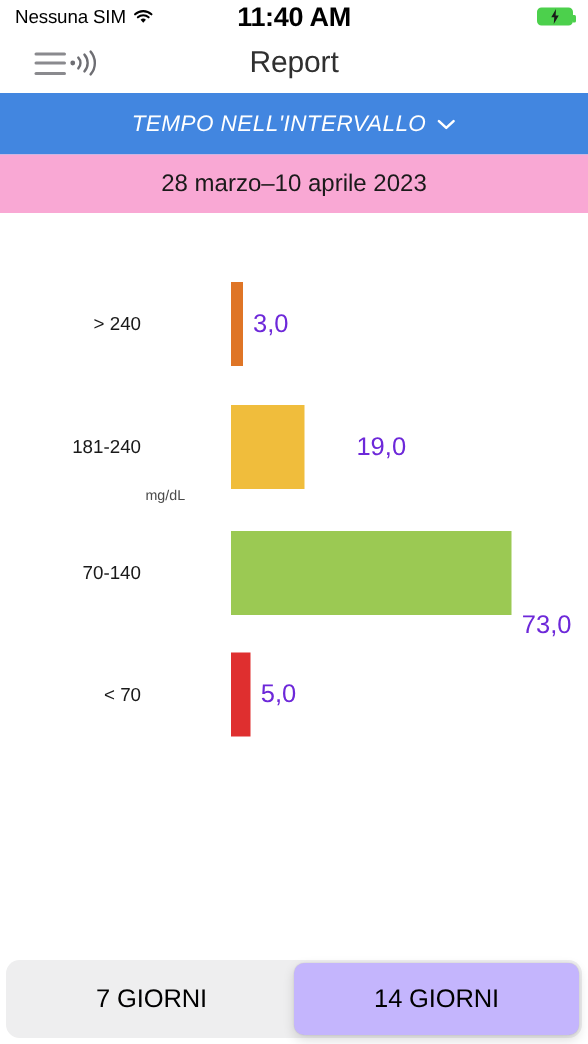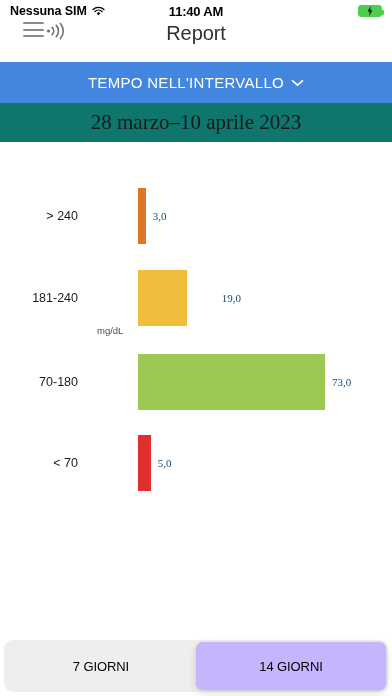--- a/index.html
+++ b/index.html
@@ -28,29 +28,29 @@
     align-items: center;
     padding: 0 10px;
     position: relative;
     background: #ffffff;
   }
   .sb-left {
     display: flex;
     align-items: center;
     gap: 5px;
     font-size: 12.5px;
-    font-weight: 700;
+    font-weight: 400;
     color: #000;
     letter-spacing: -0.1px;
   }
   .sb-center {
     position: absolute;
     left: 0; right: 0;
     text-align: center;
-    font-size: 13px;
+    font-size: 18px;
     font-weight: 700;
     color: #000;
     letter-spacing: -0.2px;
   }
   .sb-right {
     margin-left: auto;
     display: flex;
     align-items: center;
     z-index: 2;
   }
@@ -76,20 +76,21 @@
     background: #4cd04c;
     border-radius: 0 1px 1px 0;
   }
   .bolt { width: 8px; height: 10px; display: block; }
 
   
   .navbar {
     flex: 0 0 40px;
     height: 40px;
     display: flex;
+    align-items: center;
     padding: 0 23px;
     position: relative;
     background: #ffffff;
   }
   .nav-title {
     position: absolute;
     left: 0; right: 0;
     text-align: center;
     font-size: 20px;
     color: #303030;
@@ -123,58 +124,58 @@
   
   .section-header {
     flex: 0 0 41px;
     height: 41px;
     background: #4286e0;
     display: flex;
     align-items: center;
     justify-content: center;
     gap: 7px;
     cursor: pointer;
+    font-style: italic;
   }
   .section-header-label {
     color: #ffffff;
     font-size: 15px;
     letter-spacing: 0.3px;
   }
   .chev { width: 13px; height: 8px; display: block; }
 
   
   .date-band {
     flex: 0 0 39px;
     height: 39px;
-    background: #0f766e;
+    background: #f9a8d4;
     display: flex;
     align-items: center;
     justify-content: center;
     color: #1a1a1a;
-    font-size: 21px;
-    font-family: Liberation Serif, serif;
+    font-size: 16px;
   }
 
   
   .chart-area {
     flex: 1 1 auto;
     position: relative;
     background: #ffffff;
   }
   .unit-label {
     position: absolute;
     left: 97px;
     top: 162px;
     font-size: 9.5px;
     color: #4a4a4a;
     margin-top: 21px;
   }
   .bar-row {
     position: absolute;
-    left: 0;
+    left: 16px;
     width: 340px;
     height: 56px;
     display: block;
   }
   .cat-label {
     position: absolute;
     right: 262px;           
     top: 50%;
     transform: translateY(-50%);
     white-space: nowrap;
@@ -185,23 +186,22 @@
     position: absolute;
     left: 138px;
     top: 0;
     height: 56px;
   }
   .bar-value {
     position: absolute;
     top: 50%;
     transform: translateY(-50%);
     white-space: nowrap;
-    font-size: 11px;
-    color: #0c4a6e;
-    font-family: Liberation Serif, serif;
+    font-size: 17px;
+    color: #6d28d9;
   }
 
   
   .target-line {
     position: absolute;
     left: 0; right: 0;
     top: 533px;
     text-align: center;
     font-size: 16px;
     font-weight: 700;
@@ -220,21 +220,21 @@
     display: flex;
     align-items: center;
     padding: 2px;
   }
   .seg {
     flex: 1 1 25%;
     height: 48px;
     display: flex;
     align-items: center;
     justify-content: center;
-    font-size: 13px;
+    font-size: 17px;
     color: #000000;
     letter-spacing: -0.1px;
     position: relative;
     cursor: pointer;
     border-radius: 7px;
   }
   .seg.sep:before {
     content: "";
     position: absolute;
     left: 0;
@@ -316,23 +316,23 @@
       <span class="bar-value" style="left: 152.68px;">3,0</span>
     </div>
 
     <div class="bar-row" style="top:128px">
       <span class="cat-label">181-240</span>
       <div class="bar" style="width: 48.64px; background: rgb(240, 189, 60);"></div>
       <span class="bar-value" style="left: 193.64px; margin-left: 28px;">19,0</span>
     </div>
 
     <div class="bar-row" style="top:212px">
-      <span class="cat-label">70-180</span>
+      <span class="cat-label">70-140</span>
       <div class="bar" style="width: 186.88px; background: rgb(155, 201, 83);"></div>
-      <span class="bar-value" style="left: 331.88px;">73,0</span>
+      <span class="bar-value" style="left: 331.88px; margin-top: 35px;">73,0</span>
     </div>
 
     <div class="bar-row" style="top:293px">
       <span class="cat-label">&lt; 70</span>
       <div class="bar" style="width: 12.8px; background: rgb(223, 47, 47);"></div>
       <span class="bar-value" style="left: 157.8px;">5,0</span>
     </div>
 
     <div class="target-line">Valori previsti: 70 - 180 mg/dL</div>
 

